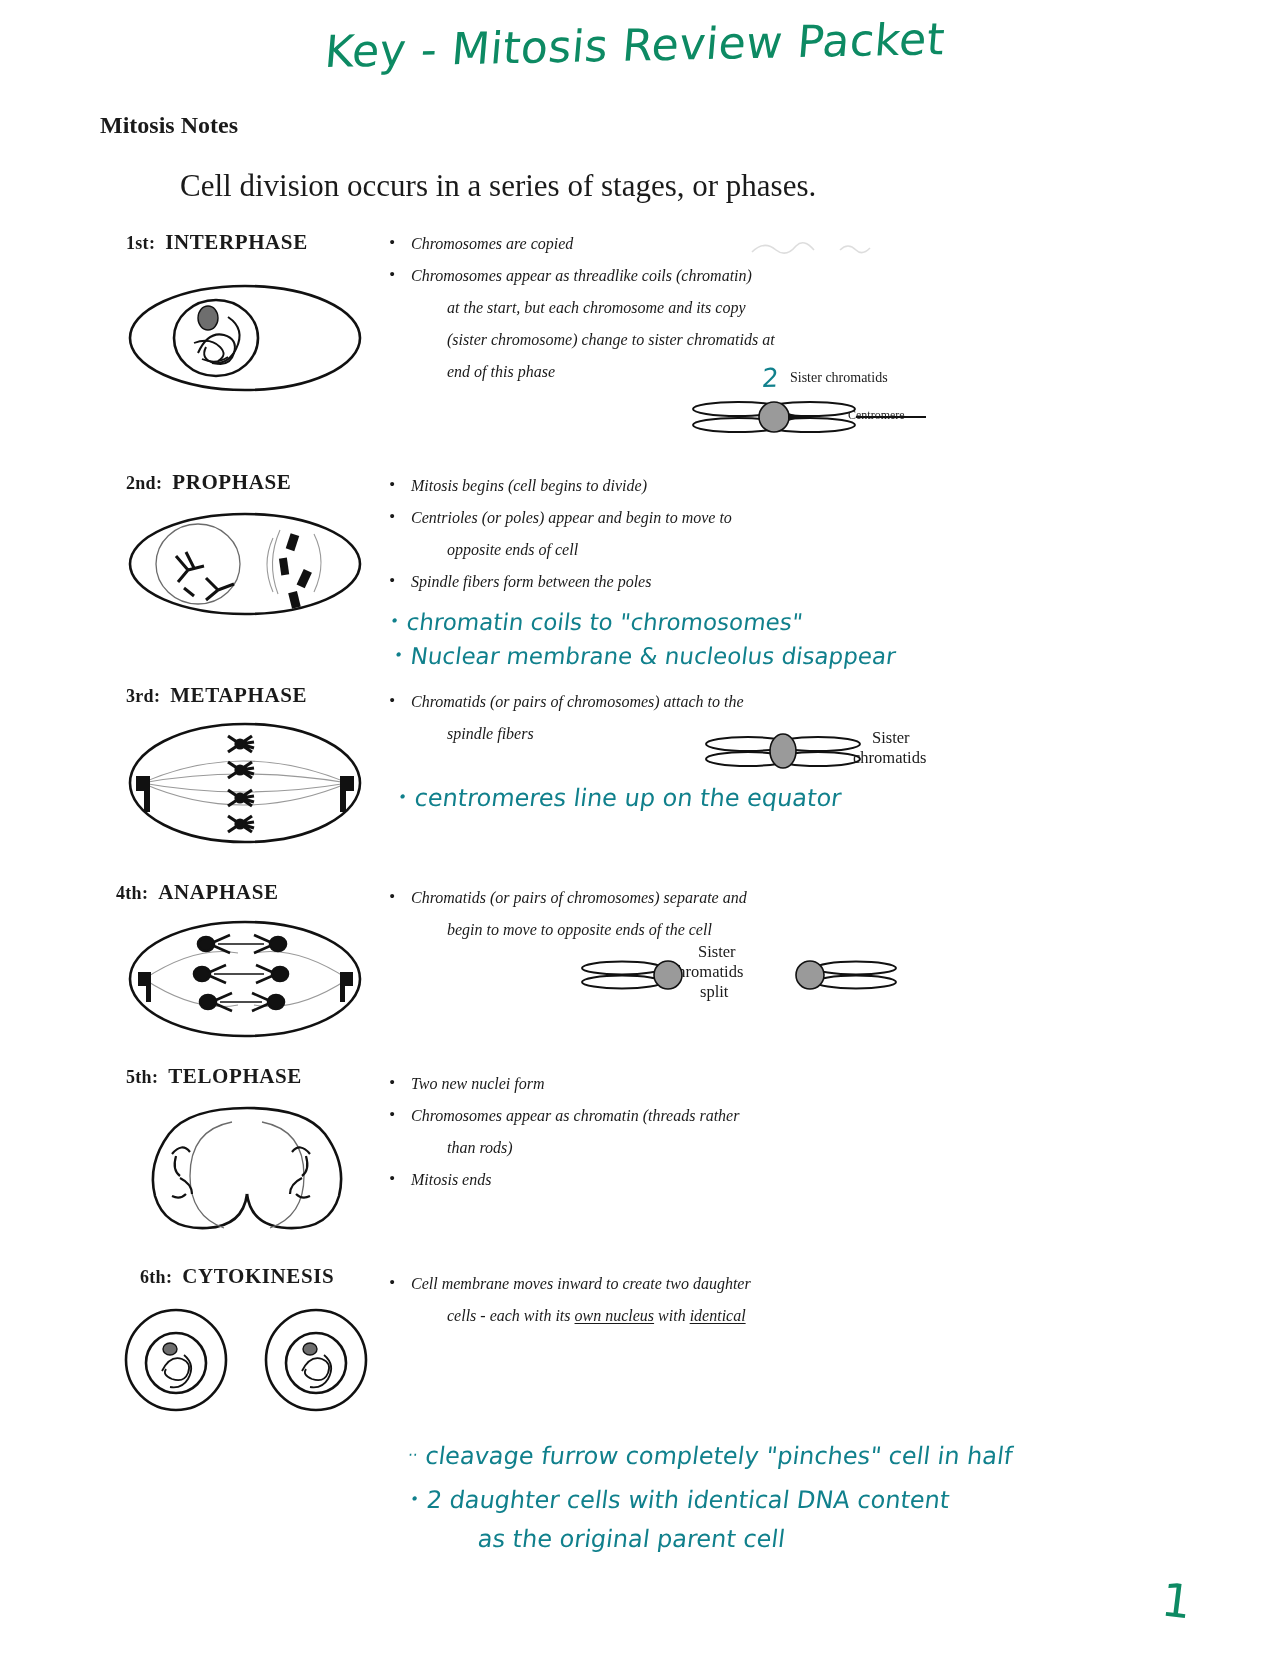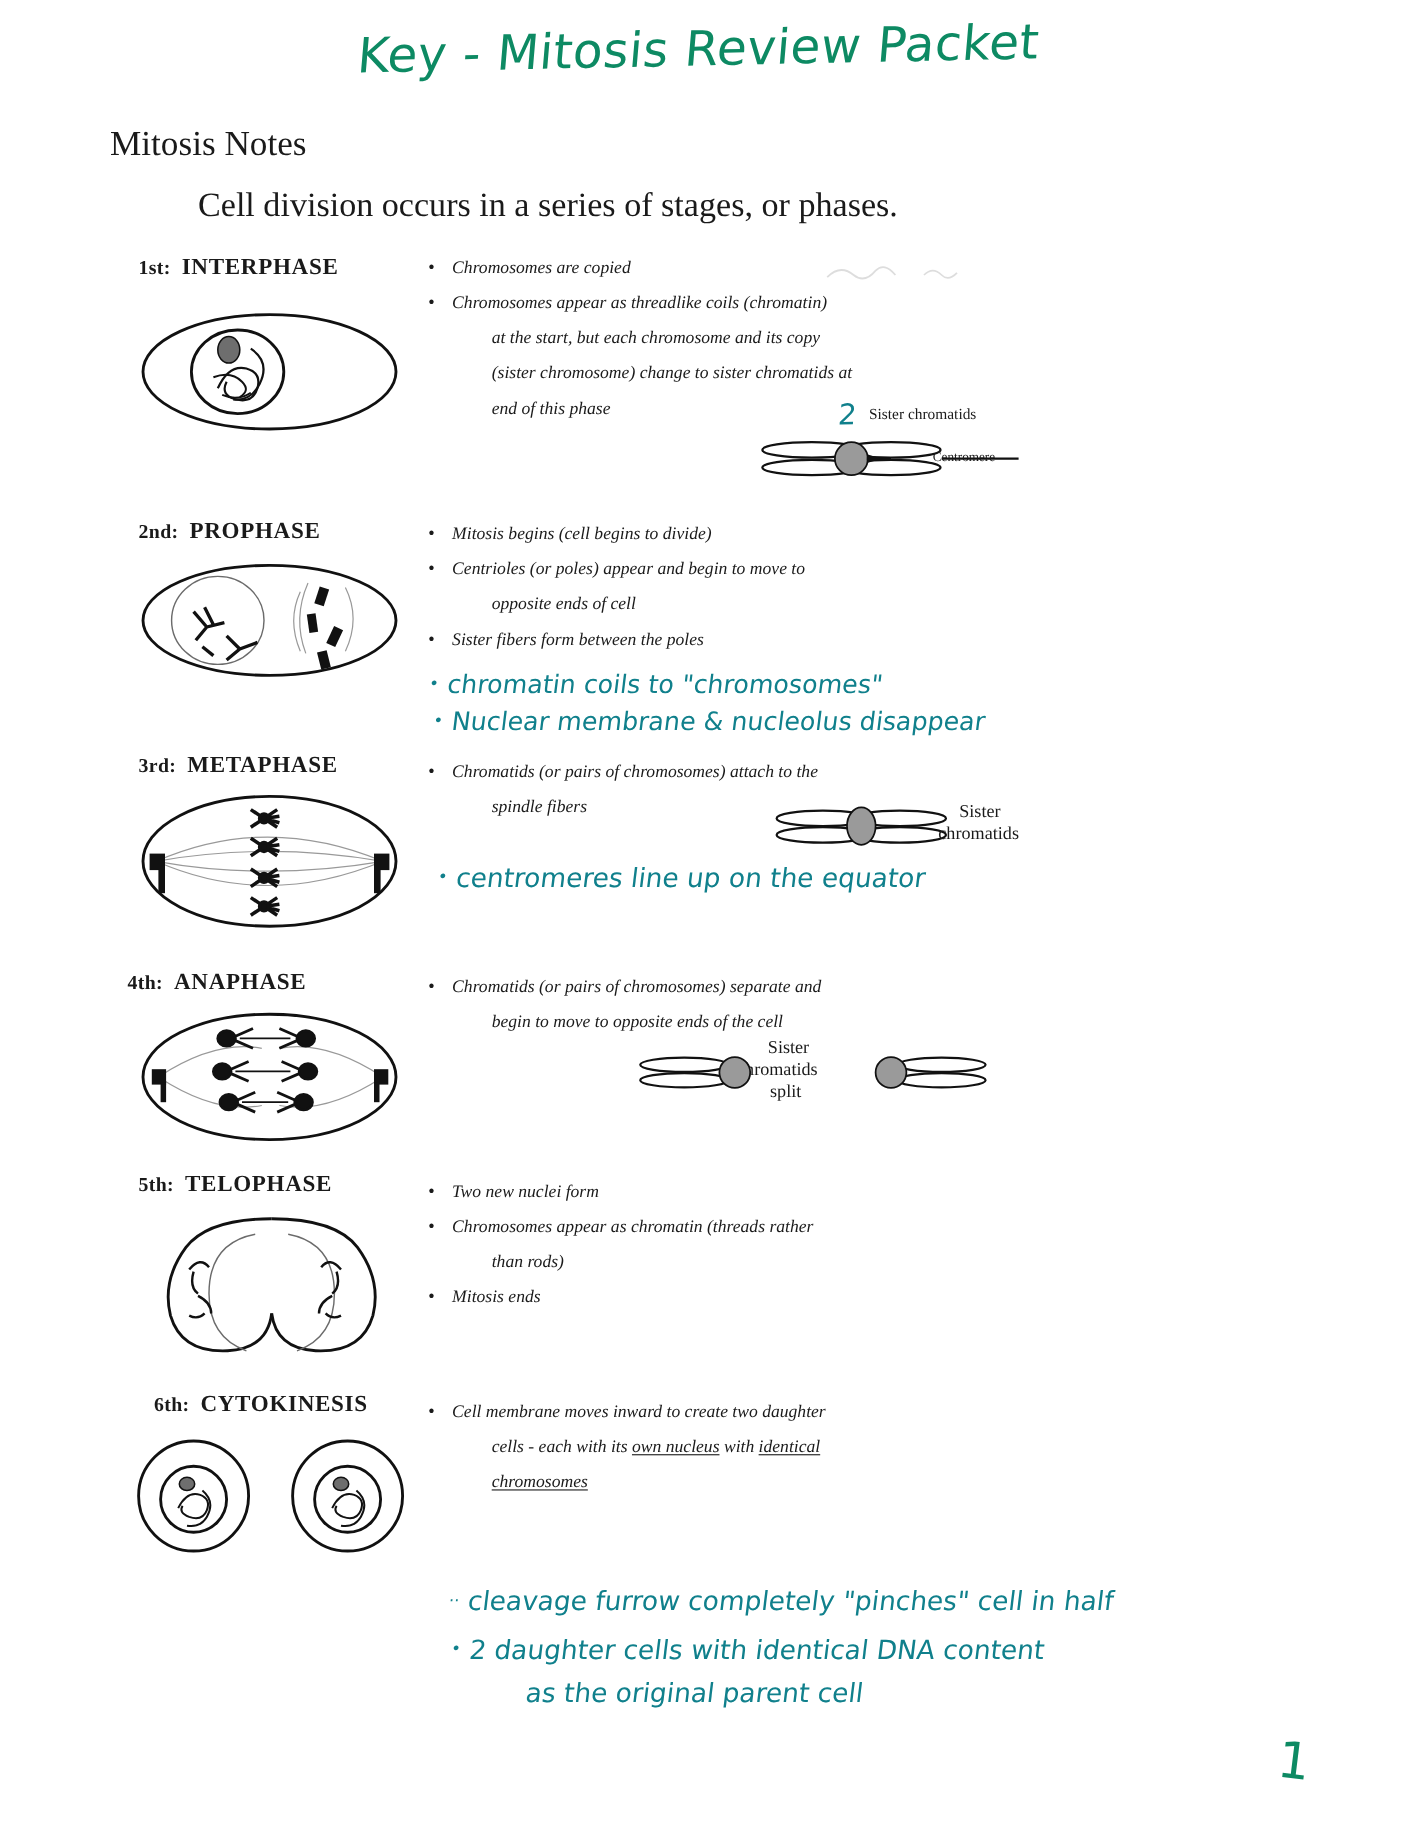--- a/index.html
+++ b/index.html
@@ -26,21 +26,21 @@
   .hand-teal { color:#10808c; }
 
   
   #title-hand {
     position:absolute; left:325px; top:30px;
     font-size:44px; line-height:1;
     white-space:nowrap;
   }
   #notes-heading {
     position:absolute; left:100px; top:112px;
-    font-size:32px; font-weight:normal;
+    font-size:24px; font-weight:bold;
     font-family:"Liberation Serif", serif;
   }
   #lesson-title {
     position:absolute; left:180px; top:168px;
     font-size:31px;
     white-space:nowrap;
   }
   .phase-label {
     position:absolute;
     font-size:21px; font-weight:bold;
@@ -174,21 +174,21 @@
       <path d="M145 26 q-12 26 0 54" class="fiber" stroke="#555"></path>
       <path d="M186 22 q14 28 0 58" class="fiber" stroke="#555"></path>
       <path d="M152 18 q-14 32 -2 64" class="fiber" stroke="#555"></path>
     </svg>
   </div>
 
   <div class="bullets" style="left:385px; top:470px; width:700px;">
     <div class="li">Mitosis begins (cell begins to divide)</div>
     <div class="li">Centrioles (or poles) appear and begin to move to</div>
     <div class="li cont">opposite ends of cell</div>
-    <div class="li">Sister fibers form between the poles</div>
+    <div class="li">Spindle fibers form between the poles</div>
   </div>
 
   <div class="hnote" style="position:absolute; left:390px; top:604px;">
     <span class="b">•</span><span>chromatin coils to "chromosomes"</span>
   </div>
   <div class="hnote" style="position:absolute; left:394px; top:638px;">
     <span class="b">•</span><span>Nuclear membrane &amp; nucleolus disappear</span>
   </div>
 
   <div class="phase-label" style="left:126px; top:683px;">
@@ -358,21 +358,20 @@
         <ellipse cx="52" cy="44" rx="7" ry="6" class="nucleolus"></ellipse>
         <path d="M44 66 q8 -16 20 -12 q10 4 6 14 q-4 10 -16 6 q-10 -4 -6 -10" fill="none" stroke="#111" stroke-width="1.8"></path>
         <path d="M66 50 q12 10 4 24 q-6 10 -18 8" fill="none" stroke="#111" stroke-width="1.8"></path>
       </g>
     </svg>
   </div>
 
   <div class="bullets" style="left:385px; top:1268px; width:720px;">
     <div class="li">Cell membrane moves inward to create two daughter</div>
     <div class="li cont"><span>cells - each with its </span><span class="u">own nucleus</span><span> with </span><span class="u">identical</span></div>
-    <div class="li cont"><span class="u">chromosomes</span></div>
   </div>
 
   <div class="hnote" style="position:absolute; left:408px; top:1438px; font-size:24px;">
     <span class="b">··</span><span>cleavage furrow completely "pinches" cell in half</span>
   </div>
   <div class="hnote" style="position:absolute; left:410px; top:1482px; font-size:24px;">
     <span class="b">•</span><span>2 daughter cells with identical DNA content</span>
   </div>
   <div class="hnote" style="position:absolute; left:478px; top:1522px; font-size:24px;">
     <span>as the original parent cell</span>

